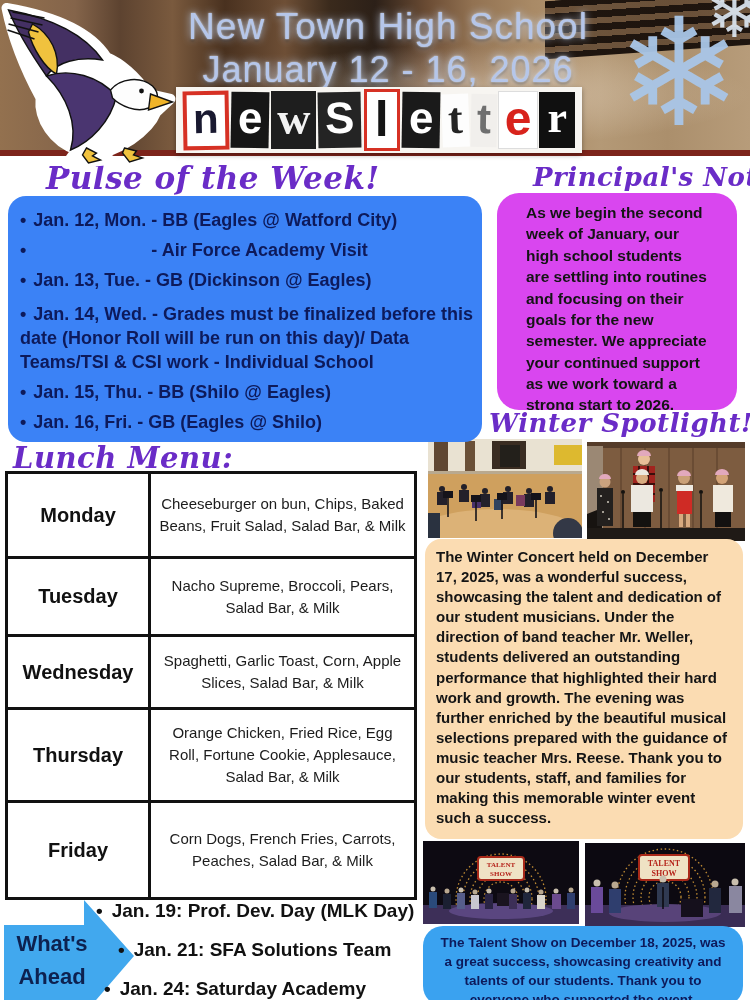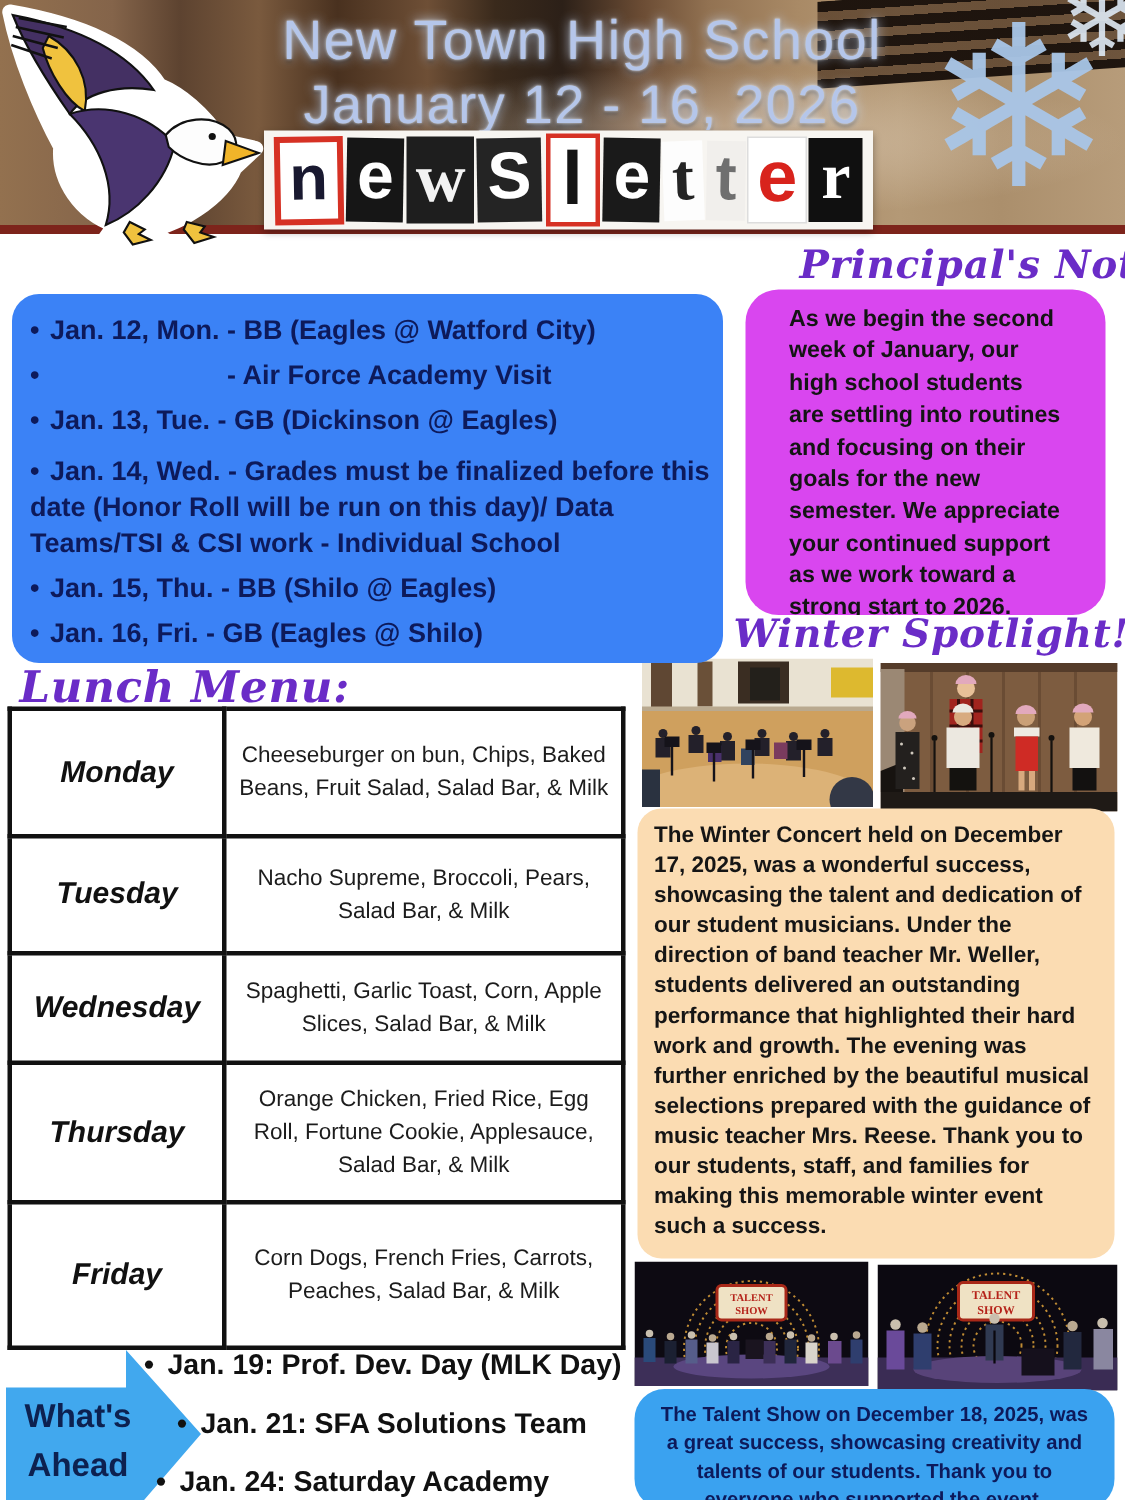--- a/index.html
+++ b/index.html
@@ -73,21 +73,21 @@
 
   
   .talent-box { position:absolute; left:423px; top:926px; width:320px; height:80px; background:#3aa2f0;
     border-radius:20px; padding:8px 12px; text-align:center;
     color:#0d1a5b; font-weight:bold; font-size:13.5px; line-height:1.4; }
 
   
   .lunch-table { position:absolute; left:5px; top:471px; width:412px; height:426px;
     border-collapse:collapse; table-layout:fixed; background:#fff; }
   .lunch-table td { border:3px solid #111; vertical-align:middle; padding:4px 8px; }
-  .lunch-table td.day { width:143px; text-align:center; font-weight:bold; font-size:20px; color:#111;font-style:italic; }
+  .lunch-table td.day { width:143px; text-align:center; font-weight:bold; font-size:20px; color:#111; }
   .lunch-table td.items { text-align:center; font-size:15px; color:#1c1c1c; line-height:1.45; }
   .r0 { height:85px; } .r1 { height:78px; } .r2 { height:73px; } .r3 { height:93px; } .r4 { height:97px; }
 
   
   .arrow-wrap { position:absolute; left:4px; top:898px; width:130px; height:102px; }
   .arrow-label { position:absolute; left:8px; top:927px; width:88px; text-align:center;
     color:#0d2150; font-weight:bold; font-size:22px; line-height:33px; z-index:3; }
   .ahead-list { position:absolute; left:96px; top:900px; width:340px;
     font-weight:bold; font-size:19px; color:#111; }
   .ah { margin-bottom:17px; }
@@ -138,20 +138,21 @@
     <span class="lt lt4">l</span>
     <span class="lt lt5">e</span>
     <span class="lt lt6">t</span>
     <span class="lt lt7">t</span>
     <span class="lt lt8">e</span>
     <span class="lt lt9">r</span>
   </div>
 
   <div class="red-divider"></div>
 
+  <div class="script-h" id="pulse-h">Pulse of the Week!</div>
   <div class="pulse-box">
     <div class="pl"><span class="b">•</span><span>Jan. 12, Mon. - BB (Eagles @ Watford City)</span></div>
     <div class="pl"><span class="b">•</span><span class="sp"></span><span>- Air Force Academy Visit</span></div>
     <div class="pl"><span class="b">•</span><span>Jan. 13, Tue. - GB (Dickinson @ Eagles)</span></div>
     <div class="pl gap"><span class="b">•</span><span>Jan. 14, Wed. - Grades must be finalized before this date (Honor Roll will be run on this day)/ Data Teams/TSI &amp; CSI work - Individual School</span></div>
     <div class="pl"><span class="b">•</span><span>Jan. 15, Thu. - BB (Shilo @ Eagles)</span></div>
     <div class="pl"><span class="b">•</span><span>Jan. 16, Fri. - GB (Eagles @ Shilo)</span></div>
   </div>
 
   <div class="script-h" id="principal-h">Principal's Note:</div>

